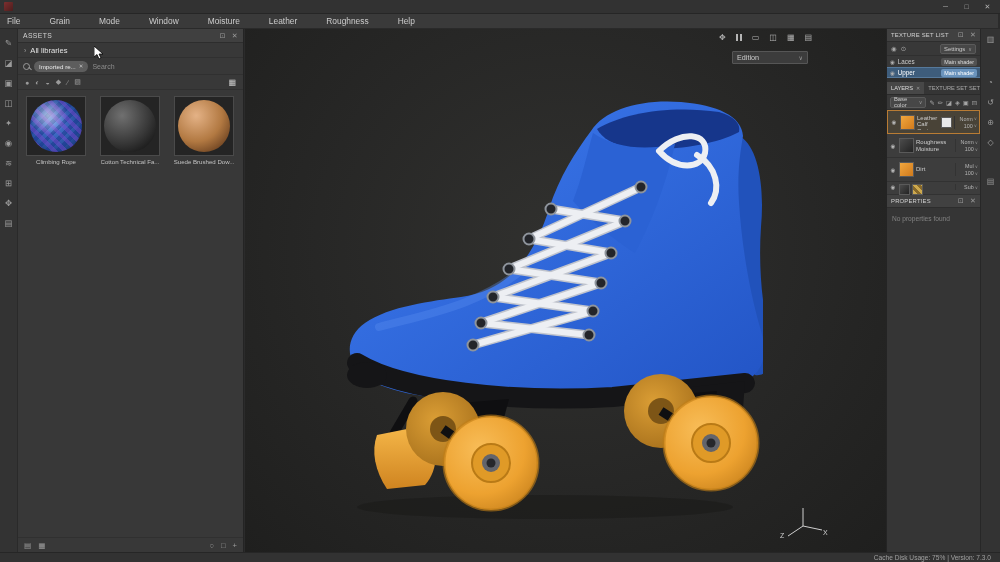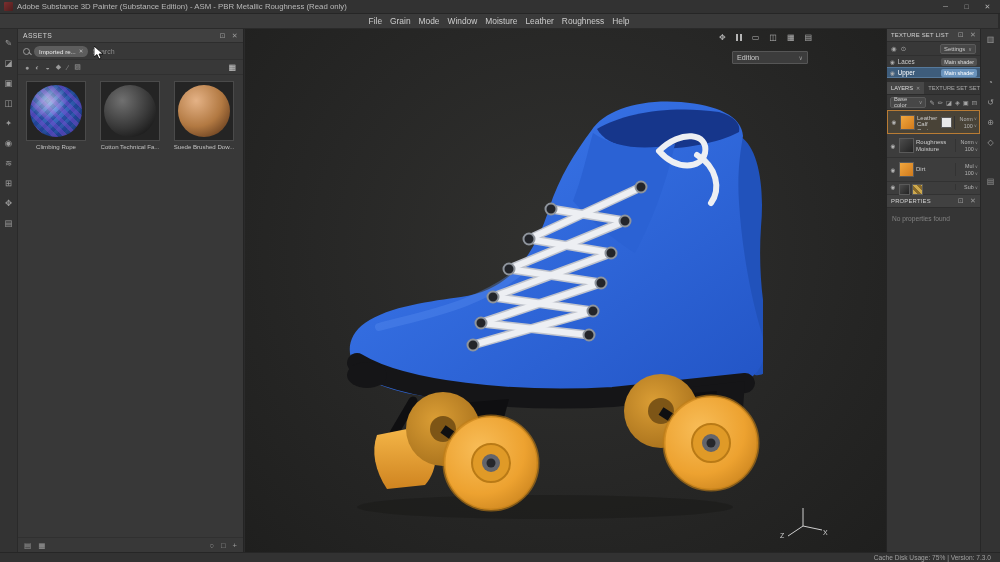--- a/index.html
+++ b/index.html
@@ -6,21 +6,21 @@
   html,body { width:1000px; height:562px; overflow:hidden; }
   body { background:#2b2b2b; font-family:"Liberation Sans", sans-serif; color:#c5c5c5; position:relative; font-size:9px; }
 
   
   .titlebar { position:absolute; top:0; left:0; right:0; height:14px; background:#323232; border-bottom:1px solid #262626; display:flex; align-items:center; gap:4px; padding:0 4px; font-size:7.8px; color:#b8b8b8; }
   .app-badge { width:9px; height:9px; border-radius:1px; background:linear-gradient(135deg,#7d2f2f,#4d1d1d); flex:0 0 auto; }
   .tb-spacer { flex:1; }
   .winctl { width:17px; text-align:center; font-size:7px; color:#b0b0b0; }
 
   
-  .menubar { position:absolute; top:14px; left:0; right:2px; height:15px; background:#3a3a3a; border-bottom:1px solid #2a2a2a; display:flex; align-items:center; gap:8px; padding:0 7px; font-size:8.4px; color:#cccccc;justify-content:center; }
+  .menubar { position:absolute; top:14px; left:0; right:2px; height:15px; background:#3a3a3a; border-bottom:1px solid #2a2a2a; display:flex; align-items:center; gap:29px; padding:0 7px; font-size:8.4px; color:#cccccc; }
   .menu-item { cursor:default; }
 
   
   .toolstrip { position:absolute; top:29px; left:0; width:18px; bottom:10px; background:#333333; border-right:1px solid #2a2a2a; display:flex; flex-direction:column; align-items:center; padding-top:9px; gap:10px; font-size:8.5px; color:#9b9b9b; }
 
   
   .assets { position:absolute; top:29px; left:18px; width:226px; bottom:10px; background:#383838; border-right:1px solid #242424; display:flex; flex-direction:column; }
   .panel-header { height:14px; background:#404040; border-bottom:1px solid #2d2d2d; display:flex; align-items:center; padding:0 5px; font-size:6.8px; letter-spacing:.4px; color:#d2d2d2; flex:0 0 auto; }
   .ph-spacer { flex:1; }
   .ph-ic { font-size:7px; color:#9a9a9a; margin-left:6px; }
@@ -104,21 +104,20 @@
   .rs-ic:nth-child(5){ margin-bottom:30px; }
 
   
   .statusbar { position:absolute; left:0; right:0; bottom:0; height:10px; background:#323232; border-top:1px solid #262626; display:flex; align-items:center; justify-content:flex-end; padding:0 9px; font-size:6.6px; color:#a0a0a0; }
 </style>
 </head>
 <body>
 
 <div class="titlebar">
   <span class="app-badge"></span>
-  <span>Adobe Substance 3D Painter (Substance Edition) - ASM - PBR Metallic Roughness (Read only)</span>
   <span class="tb-spacer"></span>
   <span class="winctl">─</span>
   <span class="winctl">□</span>
   <span class="winctl">✕</span>
 </div>
 
 <div class="menubar">
   <span class="menu-item">File</span>
   <span class="menu-item">Grain</span>
   <span class="menu-item">Mode</span>
@@ -141,20 +140,24 @@
   <span>✥</span>
   <span>▤</span>
 </div>
 
 <div class="assets">
   <div class="panel-header">
     <span>ASSETS</span>
     <span class="ph-spacer"></span>
     <span class="ph-ic">⊡</span>
     <span class="ph-ic">✕</span>
+  </div>
+  <div class="a-lib">
+    <span class="car">›</span>
+    <span>All libraries</span>
   </div>
   <div class="search-row">
     <span class="lens"></span>
     <span class="chip">
       <span>Imported re...</span>
       <span class="x">✕</span>
     </span>
     <span class="search-ph">Search</span>
   </div>
   <div class="filters">

